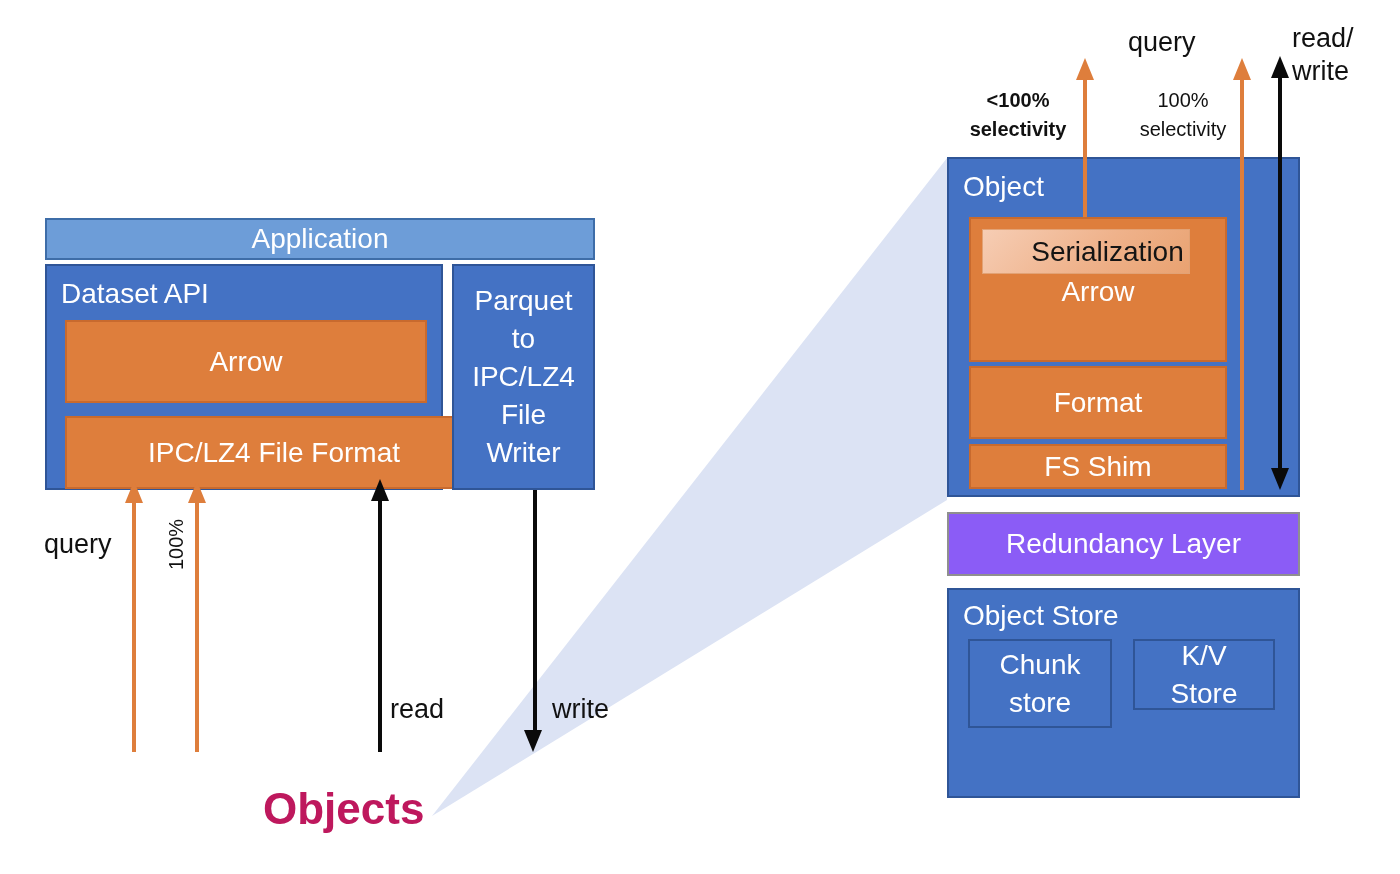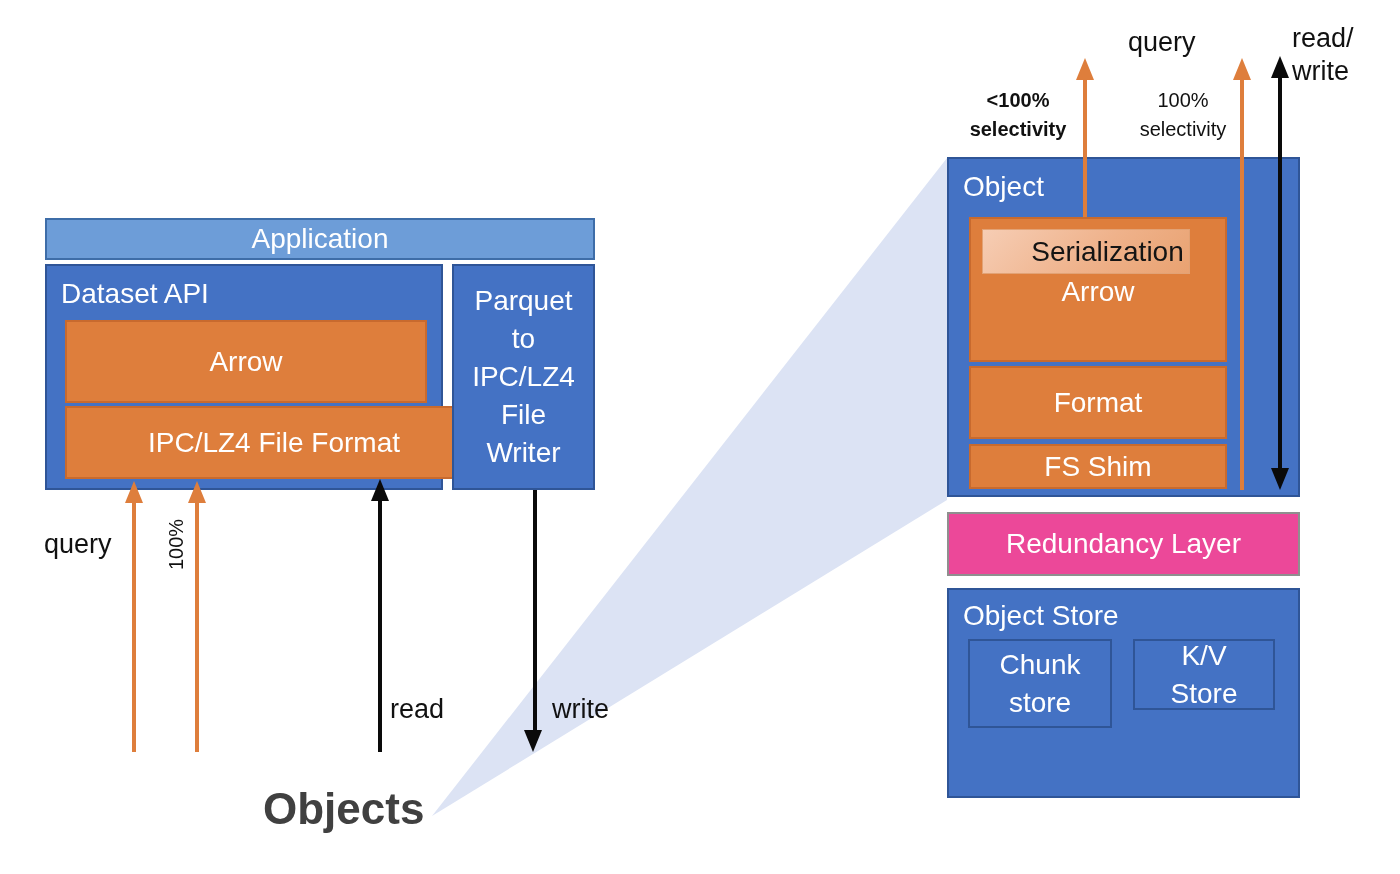--- a/index.html
+++ b/index.html
@@ -8,38 +8,38 @@
     font-family:"Liberation Sans",sans-serif;
   }
   .abs{position:absolute;box-sizing:border-box;}
   .box{
     position:absolute;box-sizing:border-box;color:#ffffff;
     display:flex;align-items:center;justify-content:center;text-align:center;
   }
   .blue{background:#4472C4;border:2px solid #2F5597;}
   .lightblue{background:#6D9DD8;border:2px solid #3E6DA8;}
   .orange{background:#DE7E3C;border:2px solid #C86A2E;}
-  .gray{background:#ec4899;border:2px solid #8F8F8F;}
+  .gray{background:#8b5cf6;border:2px solid #8F8F8F;}
   .peach{background:linear-gradient(135deg,#F6CDB4 0%,#EFB28B 55%,#E9A271 100%);border:1px solid #E2A275;color:#141414;padding-left:43px;}
   .corner-label{position:absolute;left:14px;top:12px;color:#ffffff;font-size:28px;white-space:nowrap;}
   .fs28{font-size:28px;}
   .lh38{line-height:38px;}
   .lh34{line-height:34px;}
   .lbl{position:absolute;color:#111111;font-size:27px;white-space:nowrap;}
   .lbl-sm{position:absolute;color:#111111;font-size:20px;line-height:29px;text-align:center;}
   .vline{position:absolute;width:4px;}
   .vline.o{background:#DE7E3C;}
   .vline.k{background:#0A0A0A;}
   .head{position:absolute;width:0;height:0;border-left:9px solid transparent;border-right:9px solid transparent;}
   .head.up.o{border-bottom:22px solid #DE7E3C;}
   .head.up.k{border-bottom:22px solid #0A0A0A;}
   .head.down.k{border-top:22px solid #0A0A0A;}
   .z1{z-index:1;} .z2{z-index:2;} .z3{z-index:3;}
   #objects-label{
-    position:absolute;left:263px;top:784px;font-size:44px;font-weight:bold;color:#404040;
+    position:absolute;left:263px;top:784px;font-size:44px;font-weight:bold;color:#be185d;
     z-index:3;white-space:nowrap;
   }
 </style>
 </head>
 <body>
 
 <div id="stage">
 
   <svg class="abs z1" style="left:0;top:0;" width="1400" height="874" viewBox="0 0 1400 874">
     <polygon points="432,816 947,158 947,500" fill="#DCE3F4"></polygon>
@@ -50,21 +50,21 @@
   </div>
 
   <div class="box blue z2" style="left:45px;top:264px;width:398px;height:226px;">
     <span class="corner-label">Dataset API</span>
   </div>
 
   <div class="box orange fs28 z2" style="left:65px;top:320px;width:362px;height:83px;">
     <span>Arrow</span>
   </div>
 
-  <div class="box orange fs28 z2" style="left:65px;top:406px;width:418px;height:73px;">
+  <div class="box orange fs28 z2" style="left:65px;top:416px;width:418px;height:73px;">
     <span>IPC/LZ4 File Format</span>
   </div>
 
   <div class="box blue fs28 lh38 z2" style="left:452px;top:264px;width:143px;height:226px;">
     <div>
       <div>Parquet</div>
       <div>to</div>
       <div>IPC/LZ4</div>
       <div>File</div>
       <div>Writer</div>

